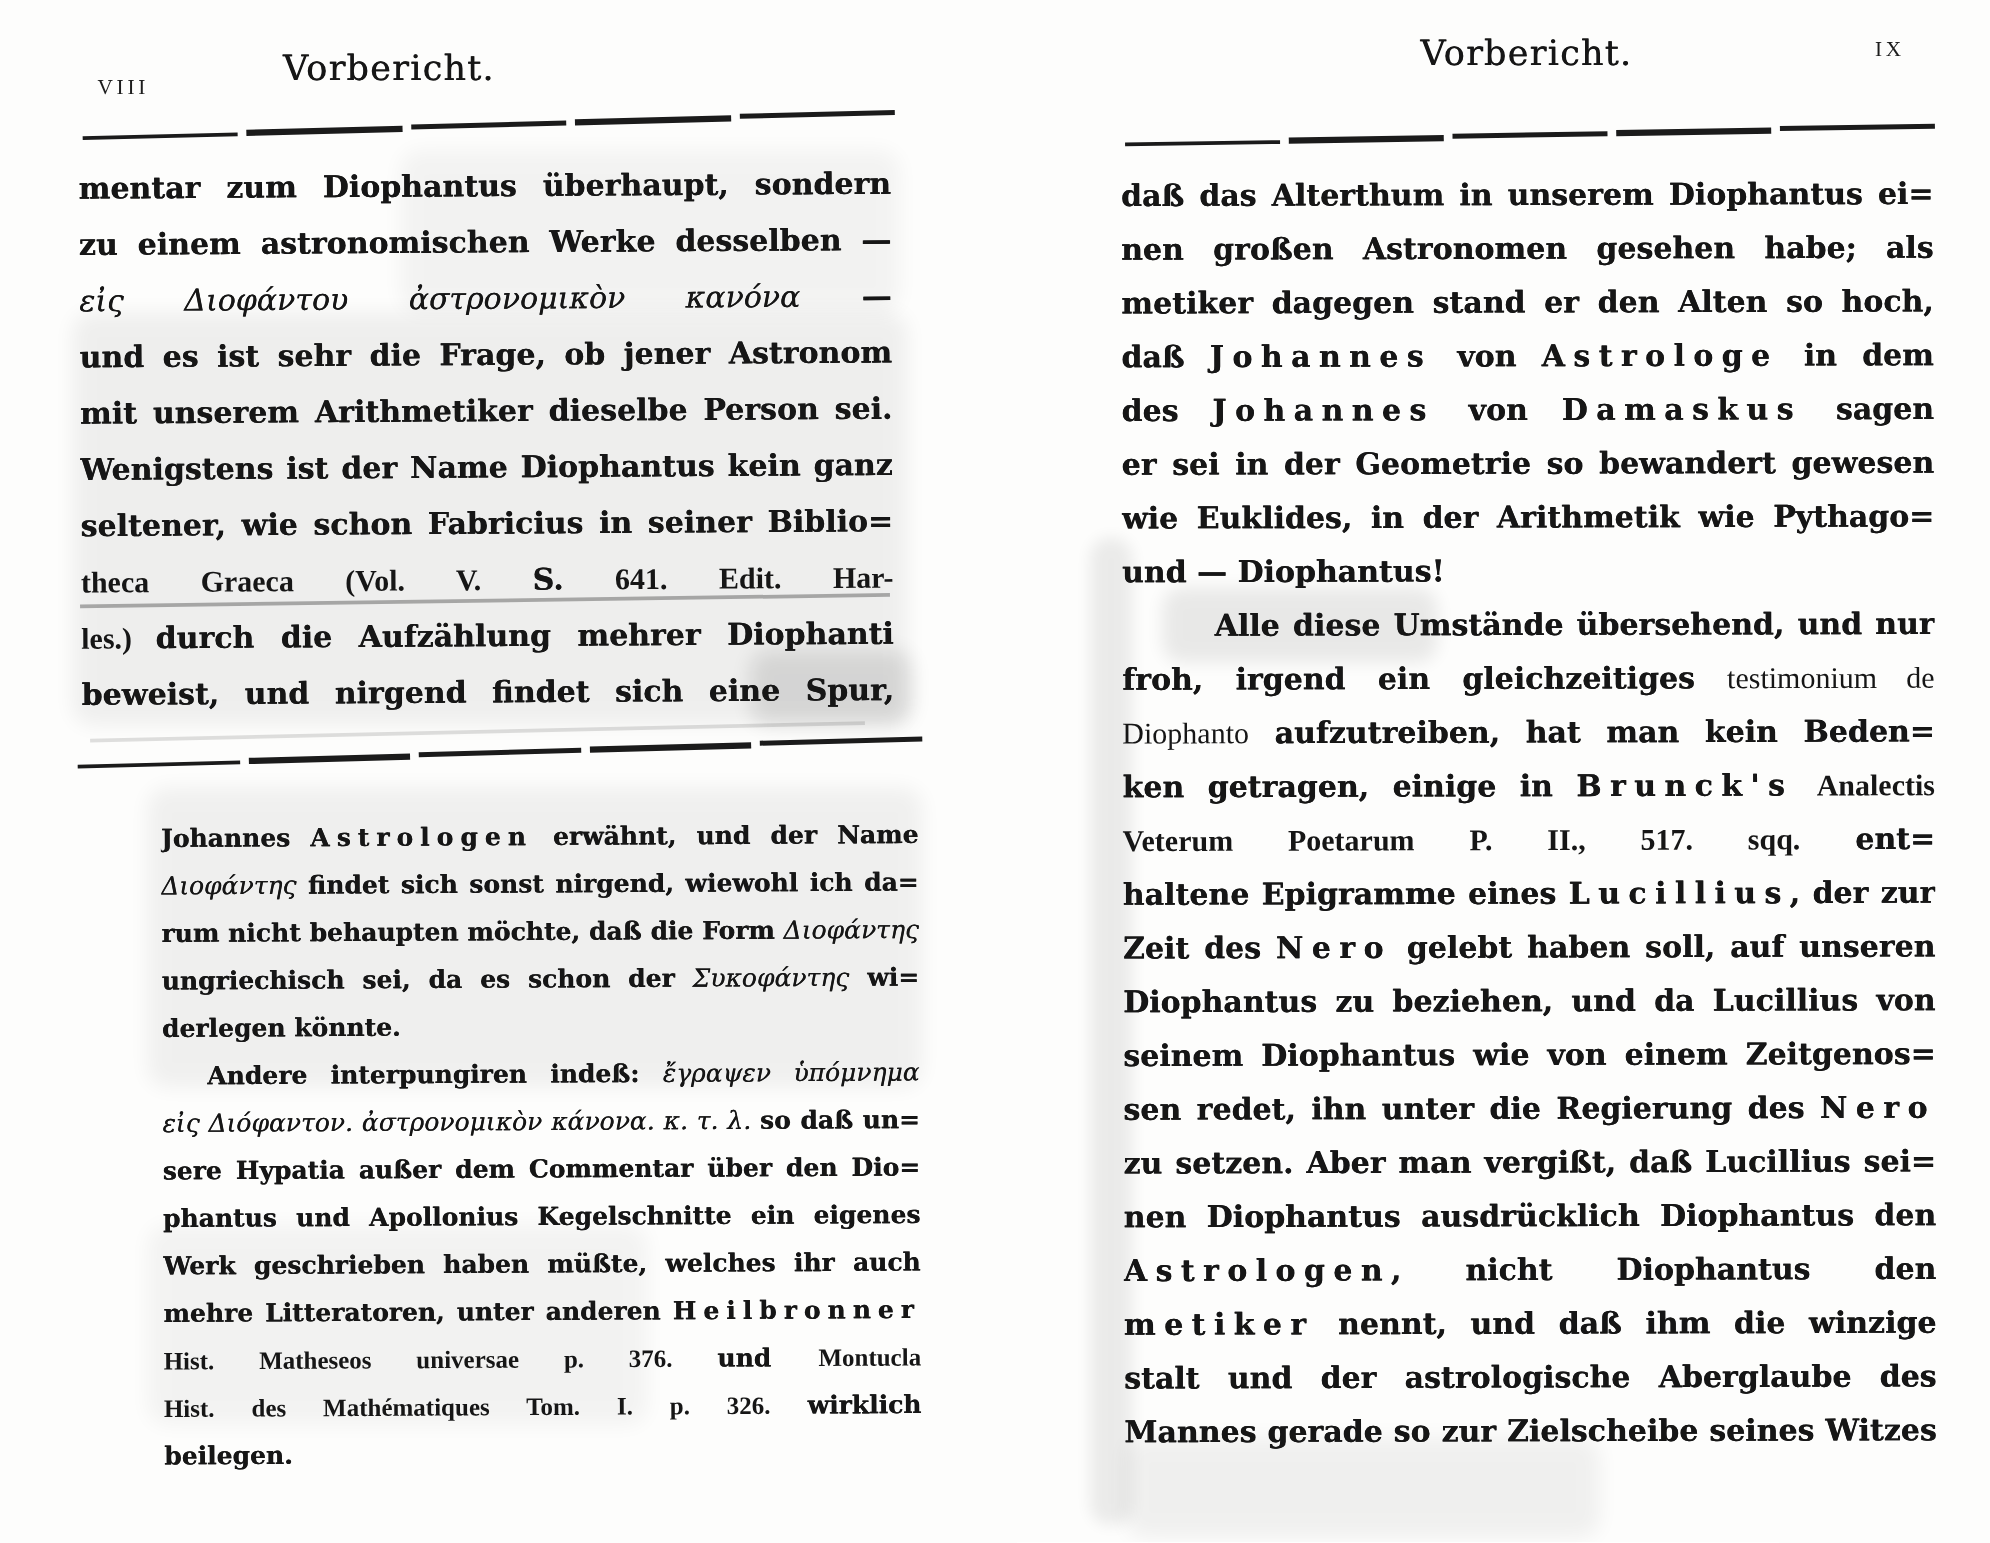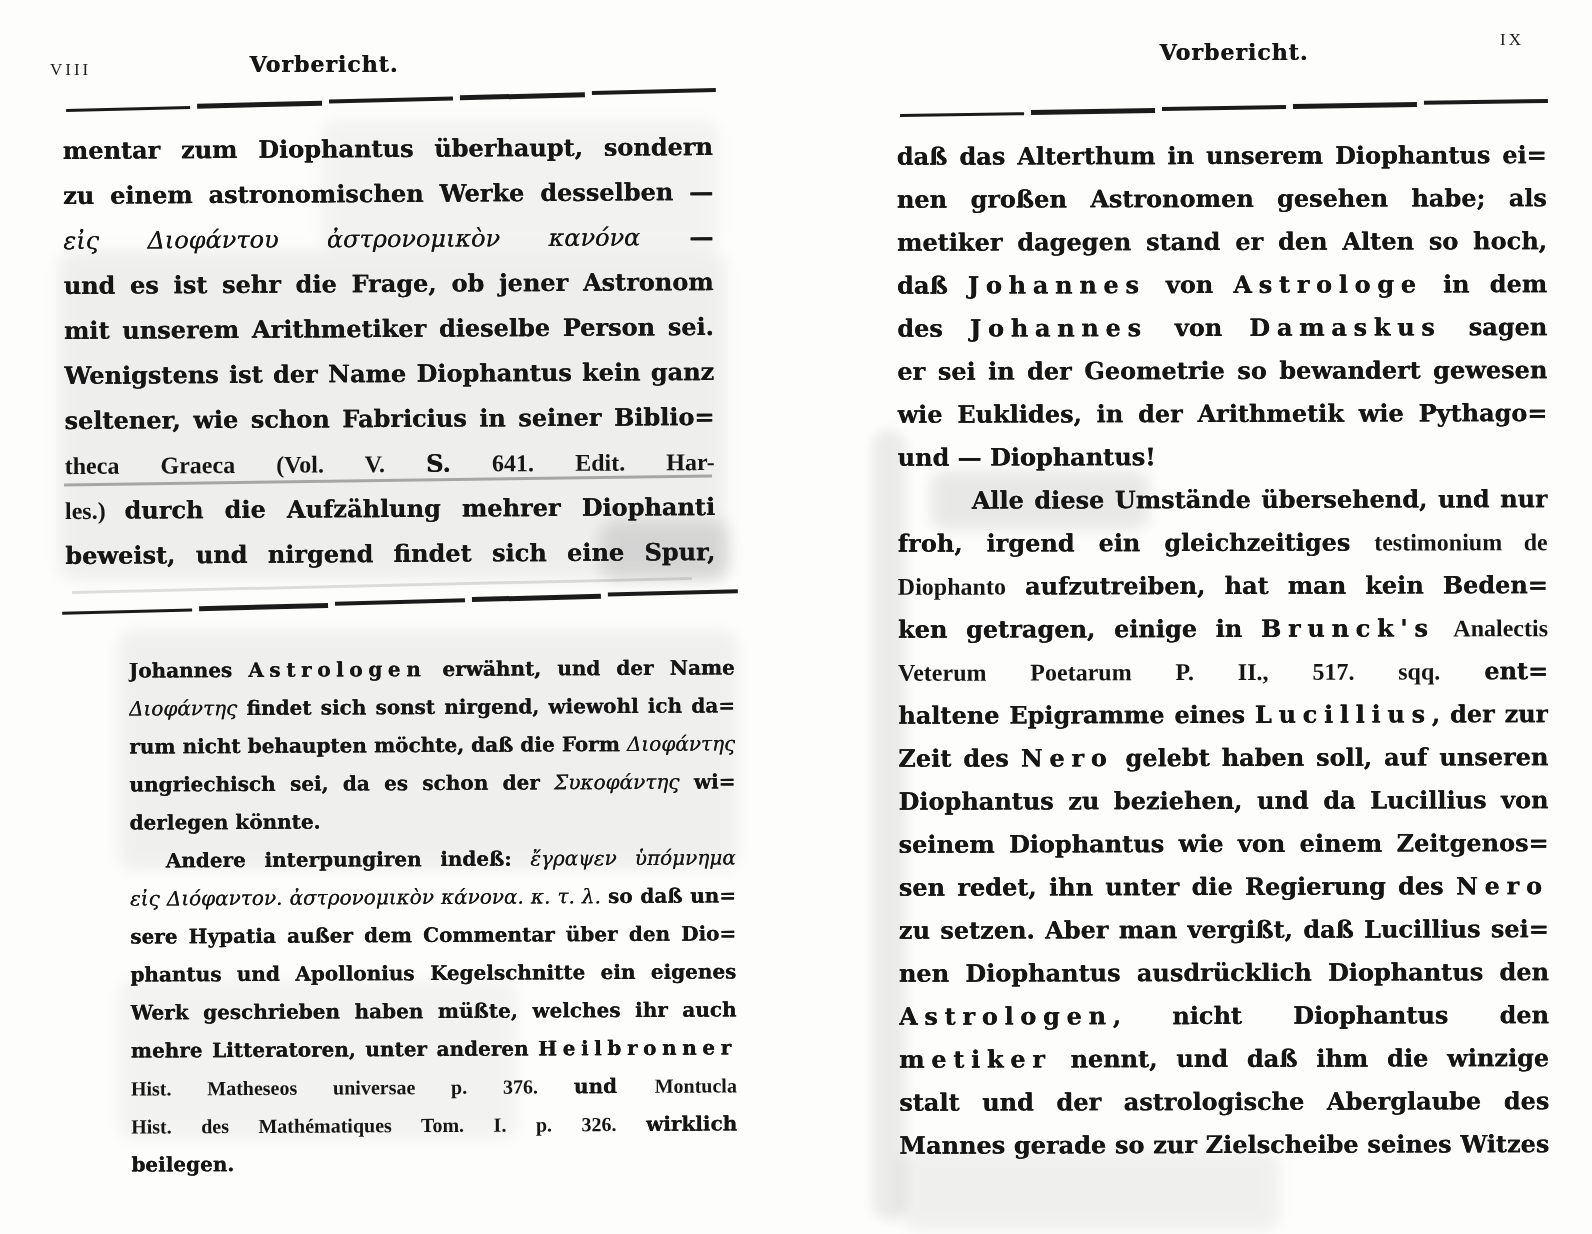--- a/index.html
+++ b/index.html
@@ -1,26 +1,26 @@
 <!DOCTYPE html>
 <html><head>
 <meta charset="utf-8">
 <style>
   html,body{margin:0;padding:0;background:#ffffff;}
   .sheet{position:relative;width:1592px;height:1234px;background:#fdfdfc;overflow:hidden;color:#161616;}
 
   
   .fr{font-family:"DejaVu Serif",serif;font-weight:700;text-shadow:0.3px 0 0 currentColor;}
-  .an{font-family:"Liberation Serif",serif;font-weight:700;}
+  .an{font-family:"Liberation Serif",serif;font-weight:400;}
   .an.b{font-family:"Liberation Serif",serif;font-weight:700;}
   .gr{font-family:"DejaVu Serif",serif;font-style:italic;font-weight:400;text-shadow:0.2px 0 0 currentColor;}
   .sp{letter-spacing:.28em;}
 
   .pagenum{position:absolute;font-family:"Liberation Serif",serif;font-size:17px;letter-spacing:3px;color:#1d1d1d;}
-  .title{position:absolute;margin:13px;font-family:"DejaVu Serif",serif;font-weight:700;font-size:22px;letter-spacing:1px;transform:translateX(-50%);text-shadow:0.4px 0 0 currentColor;white-space:nowrap;}
+  .title{position:absolute;margin:0;font-family:"DejaVu Serif",serif;font-weight:400;font-size:28px;letter-spacing:1px;transform:translateX(-50%);text-shadow:0.4px 0 0 currentColor;white-space:nowrap;}
 
   
   .tblock{position:absolute;}
   .tline{position:relative;text-align:justify;height:var(--lh);line-height:var(--lh);overflow:hidden;white-space:normal;}
   .tline::after{content:"";display:inline-block;width:100%;height:0;}
   .tline.last{text-align:left;}
   .left-body{left:64px;top:126px;width:650px;--lh:45px;font-size:24px;transform:rotate(-0.35deg);}
   .left-footnote{left:130px;top:650px;width:606px;--lh:38px;font-size:20px;transform:rotate(-0.3deg);}
   .right-body{left:898px;top:134px;width:650px;--lh:43px;font-size:24px;transform:rotate(-0.15deg);}
 
@@ -58,21 +58,21 @@
   <div class="wash w1"></div>
   <div class="wash w2"></div>
   <div class="wash w3"></div>
   <div class="wash w4"></div>
   <div class="wash w5"></div>
   <div class="wash w6"></div>
   <div class="wash w7"></div>
   <div class="wash w8"></div>
 
   <section>
-    <div class="pagenum" style="left:50px;top:60px;">VIII</div>
+    <div class="pagenum" style="left:78px;top:60px;">VIII</div>
     <h1 class="title fr" style="left:311px;top:38px;">Vorbericht.</h1>
 
     <div class="rule rule-header-left">
       <i></i>
         <i></i>
         <i></i>
         <i></i>
         <i></i>
     </div>
 

